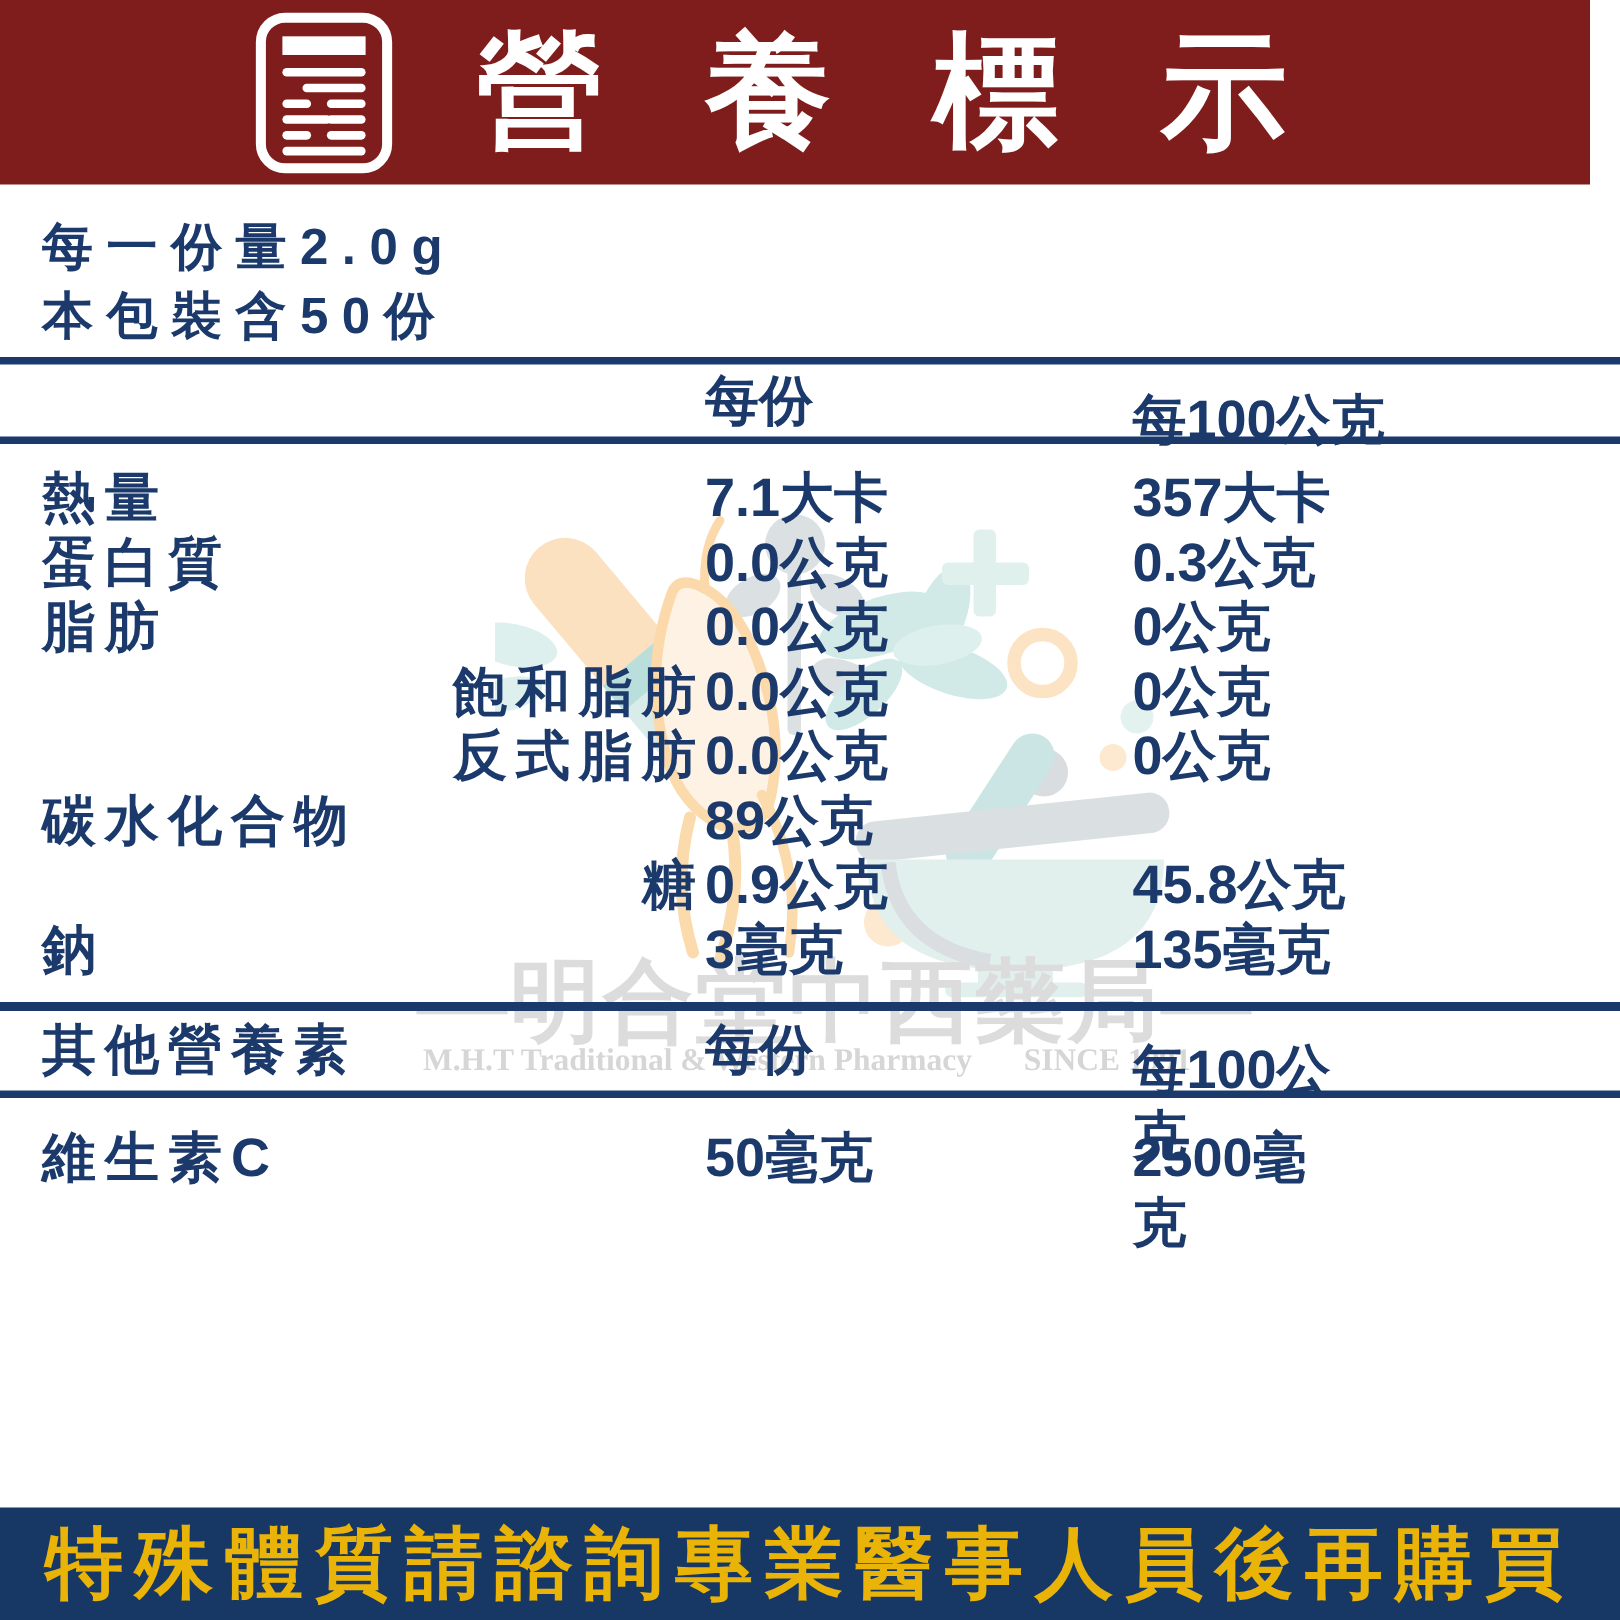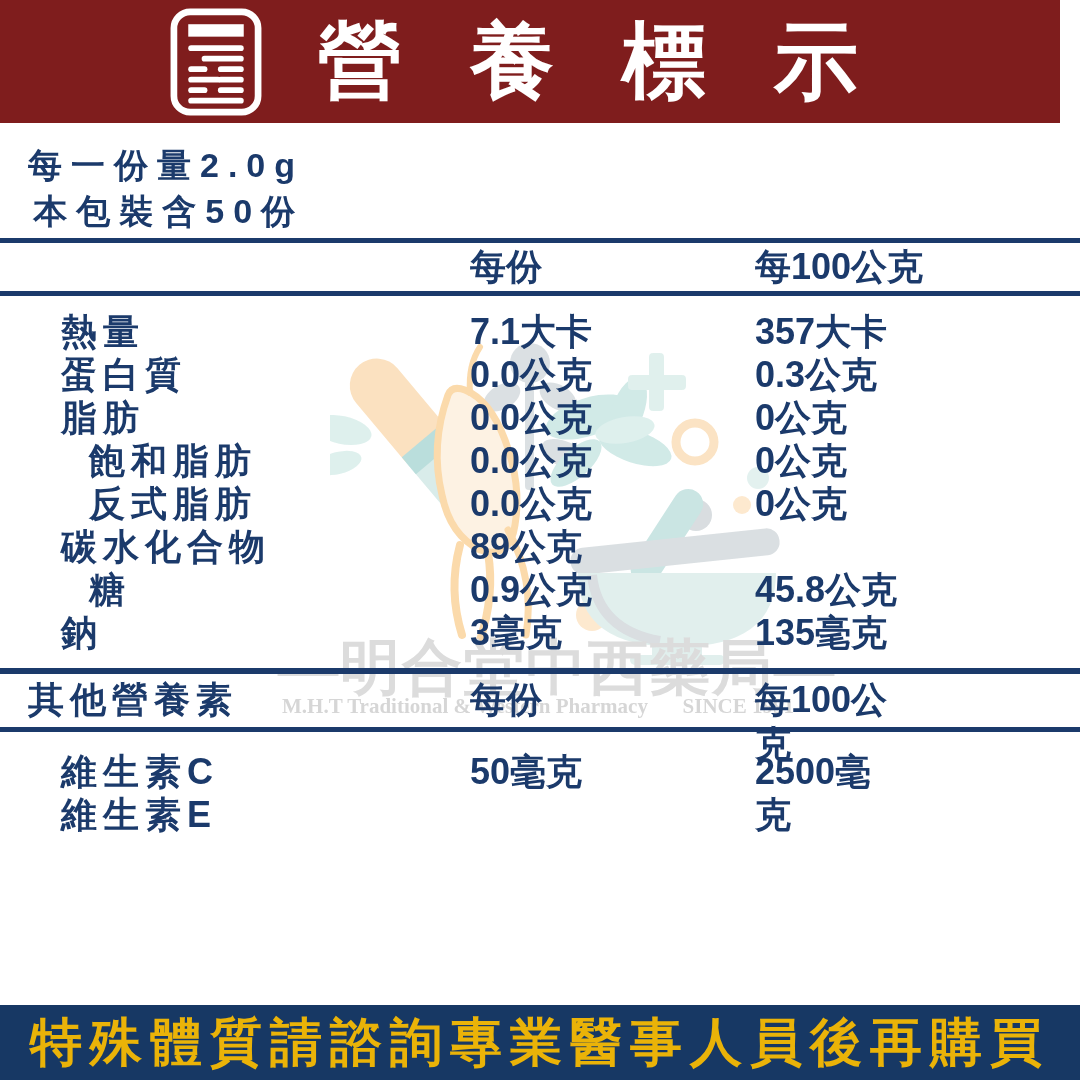--- a/index.html
+++ b/index.html
@@ -16,40 +16,40 @@
   }
   .doc-icon{position:absolute;left:168px;top:7px;width:96px;height:110px;}
   .title{
     position:absolute;left:318px;top:0;height:123px;line-height:123px;
     font-size:84px;font-weight:bold;color:#ffffff;letter-spacing:68px;
     white-space:nowrap;
   }
   
   .serving{
     position:absolute;left:28px;top:142px;z-index:3;
-    font-size:34px;font-weight:bold;letter-spacing:9px;line-height:46px;text-align:right;
+    font-size:34px;font-weight:bold;letter-spacing:9px;line-height:46px;
   }
   
   .rule{position:absolute;left:0;width:1080px;background:#1b3a6b;z-index:3;}
   .rule1{top:238px;height:5px;}
   .rule2{top:291px;height:5px;}
   .rule3{top:668px;height:6px;}
   .rule4{top:727px;height:5px;}
   
   .thead{
     position:absolute;left:0;top:243px;width:1080px;height:48px;line-height:48px;z-index:3;
     font-size:36px;font-weight:bold;
   }
   .col2{position:absolute;left:470px;top:0;}
-  .col3{position:absolute;left:755px;top:0;}
+  .col3{position:absolute;left:755px;top:13px;}
   .tbody{position:absolute;left:0;top:310px;width:1080px;z-index:3;}
   .trow{display:grid;grid-template-columns:470px 285px 1fr;height:43px;line-height:43px;
         font-size:36px;font-weight:bold;}
-  .trow .lbl{padding-left:28px;letter-spacing:6px;white-space:nowrap;margin-left:33px;}
-  .trow.indent .lbl{padding-left:56px;}
+  .trow .lbl{padding-left:28px;letter-spacing:6px;white-space:nowrap;}
+  .trow.indent .lbl{padding-left:56px;text-align:right;}
   .othead{
     position:absolute;left:0;top:678px;width:888px;height:44px;line-height:44px;z-index:3;
     font-size:36px;font-weight:bold;
   }
   .othead .sec{position:absolute;left:28px;top:0;letter-spacing:6px;}
   .otbody{position:absolute;left:0;top:750px;width:903px;z-index:3;}
   
   .footer{
     position:absolute;left:0;top:1005px;width:1080px;height:75px;
     background:#173864;z-index:2;display:flex;align-items:center;justify-content:center;
@@ -225,19 +225,18 @@
   <span class="col3">每100公克</span>
 </div>
 
 <div class="otbody navy">
   <div class="trow">
     <span class="lbl">維生素C</span>
     <span>50毫克</span>
     <span>2500毫克</span>
   </div>
   <div class="trow">
-    <span class="lbl">維生素E</span>
   </div>
 </div>
 
 <div class="footer">
   <div class="notice">特殊體質請諮詢專業醫事人員後再購買</div>
 </div>
 
 </body></html>

